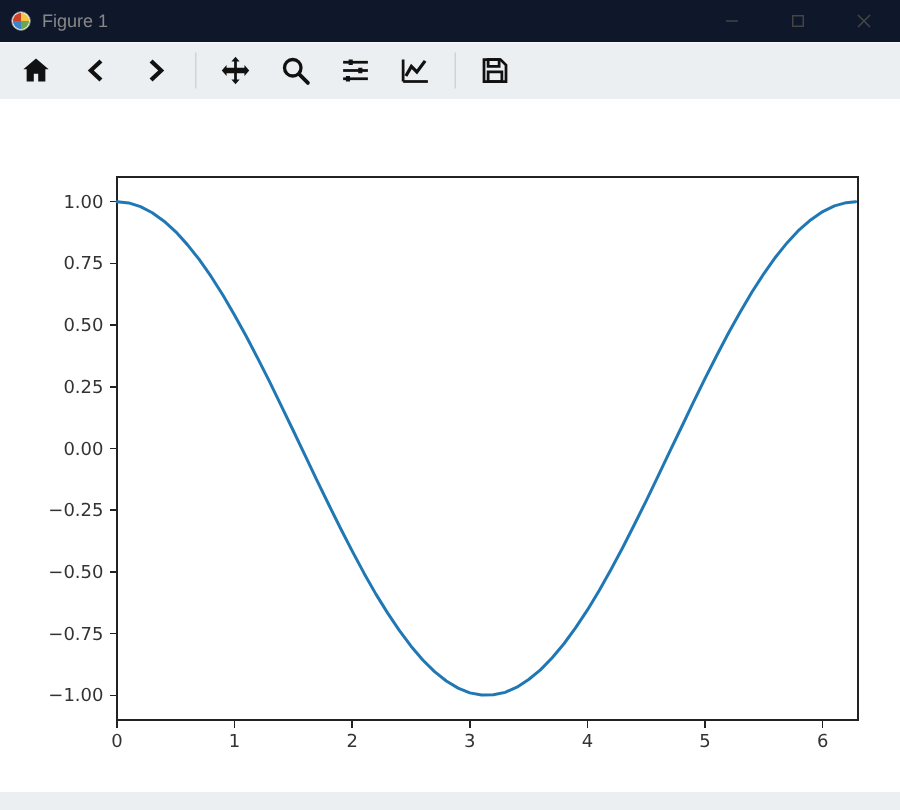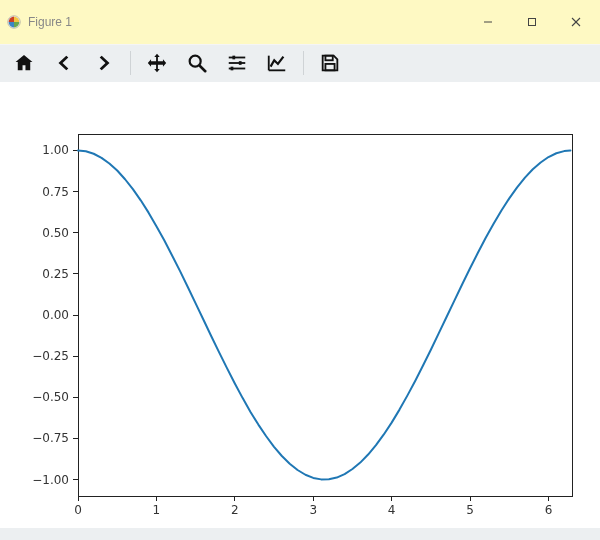--- a/index.html
+++ b/index.html
@@ -8,27 +8,27 @@
     width: 600px;
     height: 540px;
     font-family: "Segoe UI", Arial, sans-serif;
     background: #fff;
     overflow: hidden;
     display: flex;
     flex-direction: column;
   }
   
   .titlebar {
-    height: 44px;
+    height: 28px;
     display: flex;
     align-items: center;
     padding: 0 2px 0 6px;
     font-size: 12px;
     color: #888;
-    background: #fef9c3;
+    background: #0f172a;
   }
   .titlebar .app-icon {
     width: 16px; height: 16px;
     margin-right: 6px;
     display: inline-flex;
   }
   .titlebar .title-text { flex: 0 0 auto; }
   .titlebar .spacer { flex: 1 1 auto; }
   .win-btn {
     width: 44px; height: 28px;

